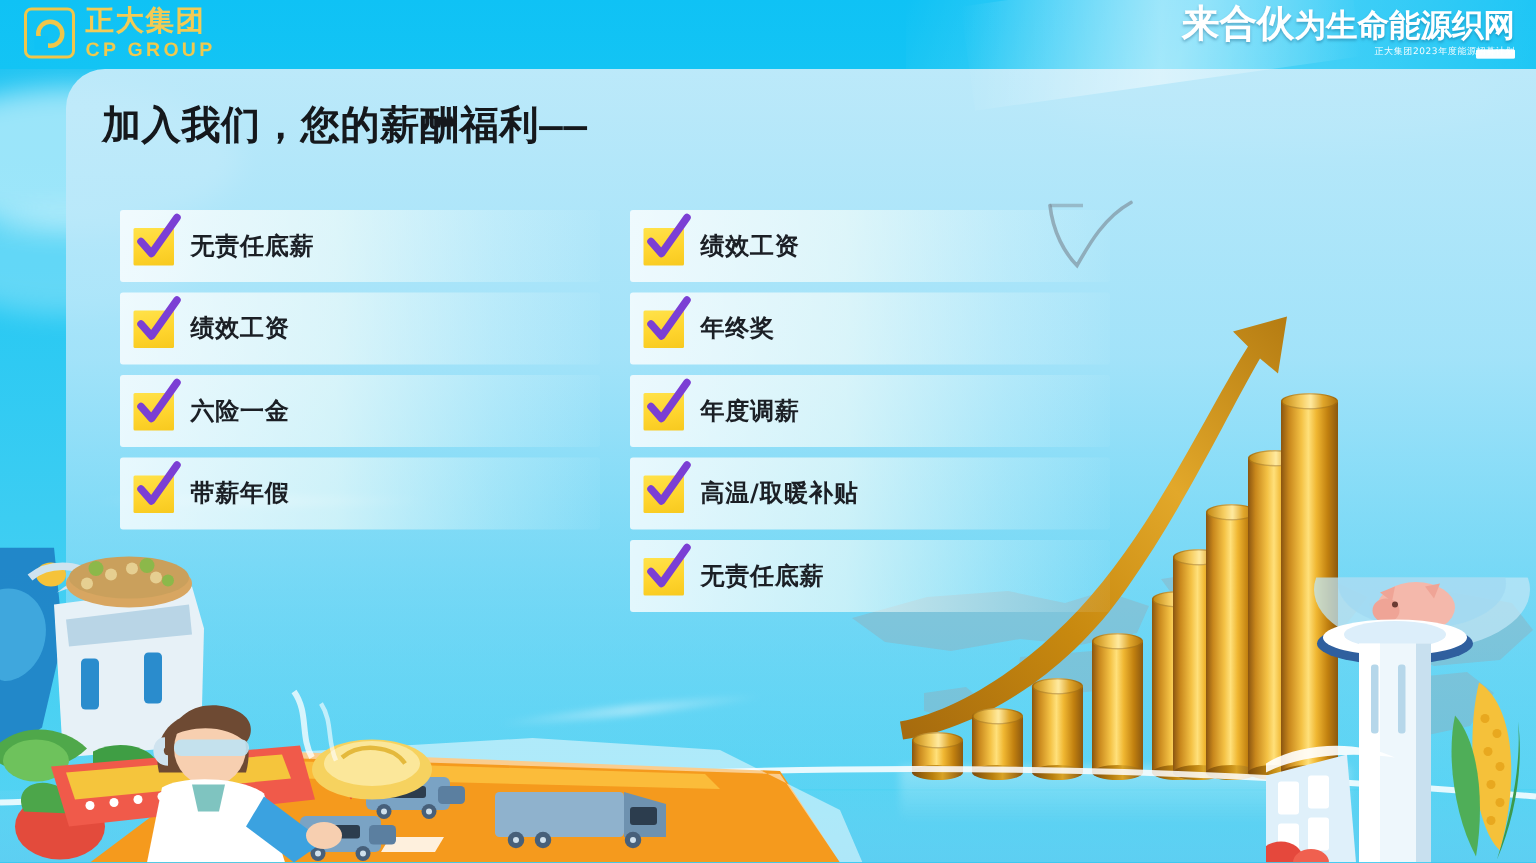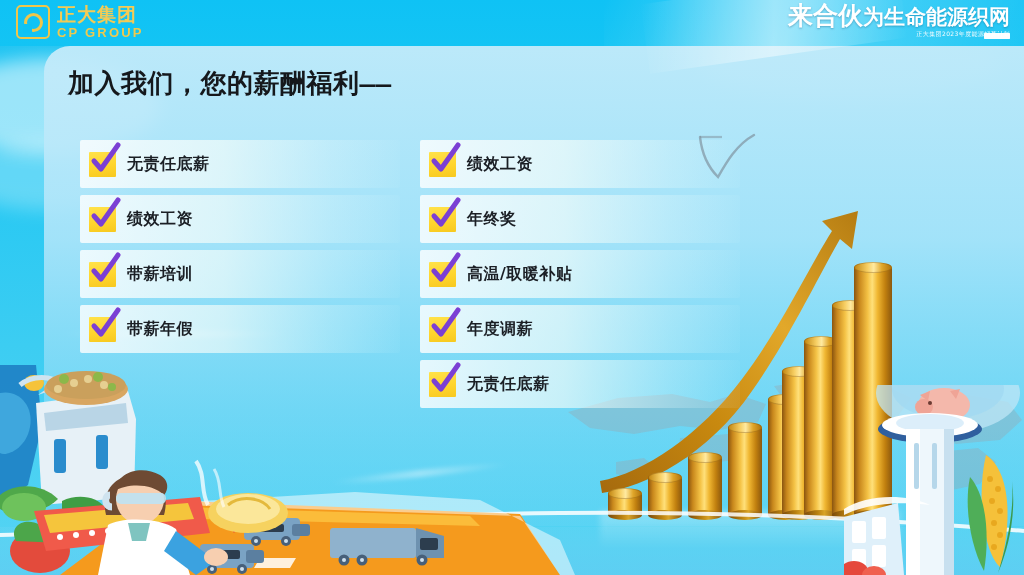--- a/index.html
+++ b/index.html
@@ -174,21 +174,21 @@
             </svg>
         </span>
         <span class="row-label">绩效工资</span>
       </div>
       <div class="row">
         <span class="chk">
           <svg viewBox="0 0 30 30">
               <path d="M3,15 L10,23 L27,-1" stroke="#7b3fd4" stroke-width="5" fill="none" stroke-linecap="round" stroke-linejoin="round"></path>
             </svg>
         </span>
-        <span class="row-label">带薪培训</span>
+        <span class="row-label">六险一金</span>
       </div>
       <div class="row">
         <span class="chk">
           <svg viewBox="0 0 30 30">
               <path d="M3,15 L10,23 L27,-1" stroke="#7b3fd4" stroke-width="5" fill="none" stroke-linecap="round" stroke-linejoin="round"></path>
             </svg>
         </span>
         <span class="row-label">带薪年假</span>
       </div>
     </div>
@@ -209,29 +209,29 @@
             </svg>
         </span>
         <span class="row-label">年终奖</span>
       </div>
       <div class="row">
         <span class="chk">
           <svg viewBox="0 0 30 30">
               <path d="M3,15 L10,23 L27,-1" stroke="#7b3fd4" stroke-width="5" fill="none" stroke-linecap="round" stroke-linejoin="round"></path>
             </svg>
         </span>
+        <span class="row-label">年度调薪</span>
+      </div>
+      <div class="row">
+        <span class="chk">
+          <svg viewBox="0 0 30 30">
+              <path d="M3,15 L10,23 L27,-1" stroke="#7b3fd4" stroke-width="5" fill="none" stroke-linecap="round" stroke-linejoin="round"></path>
+            </svg>
+        </span>
         <span class="row-label">高温/取暖补贴</span>
-      </div>
-      <div class="row">
-        <span class="chk">
-          <svg viewBox="0 0 30 30">
-              <path d="M3,15 L10,23 L27,-1" stroke="#7b3fd4" stroke-width="5" fill="none" stroke-linecap="round" stroke-linejoin="round"></path>
-            </svg>
-        </span>
-        <span class="row-label">年度调薪</span>
       </div>
       <div class="row">
         <span class="chk">
           <svg viewBox="0 0 30 30">
               <path d="M3,15 L10,23 L27,-1" stroke="#7b3fd4" stroke-width="5" fill="none" stroke-linecap="round" stroke-linejoin="round"></path>
             </svg>
         </span>
         <span class="row-label">无责任底薪</span>
       </div>
     </div>

